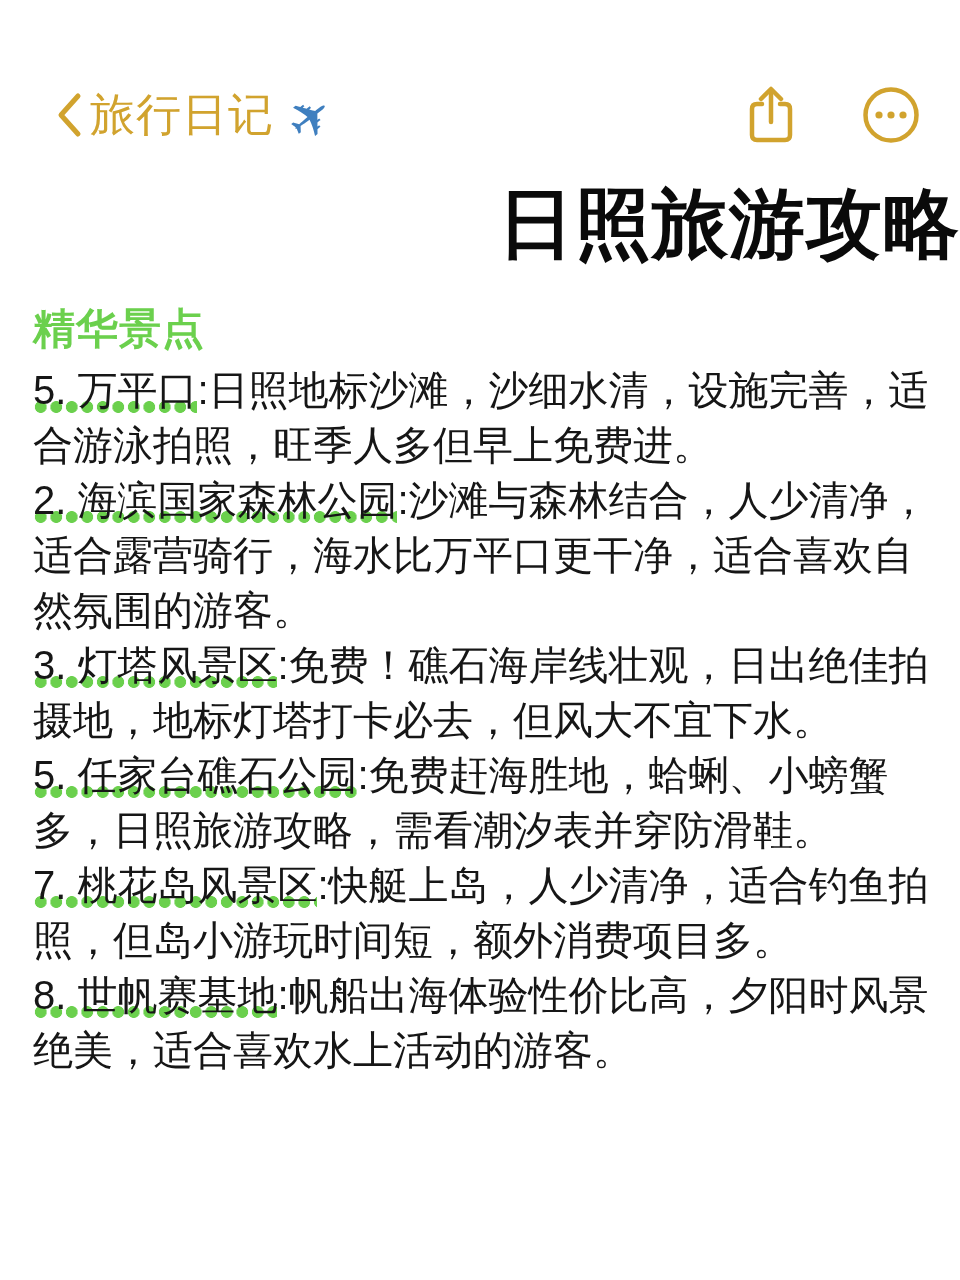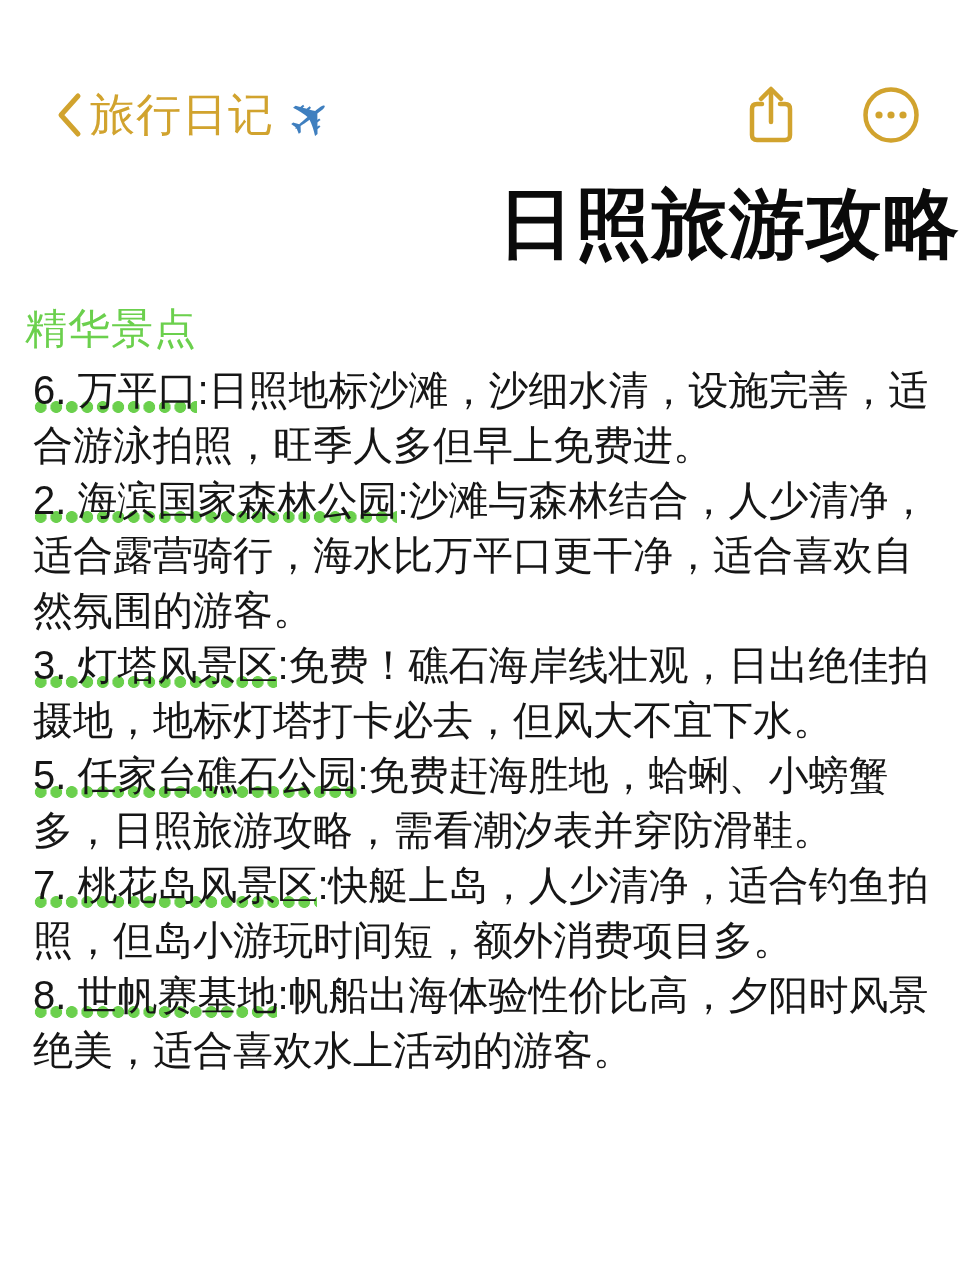--- a/index.html
+++ b/index.html
@@ -52,23 +52,23 @@
   .note-title {
     margin: 28px 0 0 0;
     text-align: right;
     font-size: 76px;
     font-weight: 900;
     letter-spacing: 1px;
     color: var(--title-black);
   }
   .section-heading {
     margin: 24px 0 6px 0;
-    padding: 0 25px;
+    padding: 0 33px;
     font-size: 42px;
-    font-weight: normal;
+    font-weight: bold;
     color: var(--heading-green);
     letter-spacing: 1px;
   }
   .list {
     padding: 0 28px 0 33px;
     font-size: 40px;
     line-height: 55px;
     color: var(--body-text);
   }
   .item { margin: 0; }
@@ -103,20 +103,20 @@
       <circle cx="29" cy="29" r="3.6" fill="#d1a32e"></circle>
       <circle cx="41" cy="29" r="3.6" fill="#d1a32e"></circle>
     </svg>
   </div>
 </header>
 
 <main class="note">
   <h1 class="note-title">日照旅游攻略</h1>
   <h2 class="section-heading">精华景点</h2>
   <div class="list">
-    <p class="item"><span class="nm">6. 万平口</span><span>:日照地标沙滩，沙细水清，设施完善，适合游泳拍照，旺季人多但早上免费进。</span></p>
+    <p class="item"><span class="nm">5. 万平口</span><span>:日照地标沙滩，沙细水清，设施完善，适合游泳拍照，旺季人多但早上免费进。</span></p>
     <p class="item"><span class="nm">2. 海滨国家森林公园</span><span>:沙滩与森林结合，人少清净，适合露营骑行，海水比万平口更干净，适合喜欢自然氛围的游客。</span></p>
     <p class="item"><span class="nm">3. 灯塔风景区</span><span>:免费！礁石海岸线壮观，日出绝佳拍摄地，地标灯塔打卡必去，但风大不宜下水。</span></p>
     <p class="item"><span class="nm">5. 任家台礁石公园</span><span>:免费赶海胜地，蛤蜊、小螃蟹多，日照旅游攻略，需看潮汐表并穿防滑鞋。</span></p>
     <p class="item"><span class="nm">7. 桃花岛风景区</span><span>:快艇上岛，人少清净，适合钓鱼拍照，但岛小游玩时间短，额外消费项目多。</span></p>
     <p class="item"><span class="nm">8. 世帆赛基地</span><span>:帆船出海体验性价比高，夕阳时风景绝美，适合喜欢水上活动的游客。</span></p>
   </div>
 </main>
 
 </body></html>

